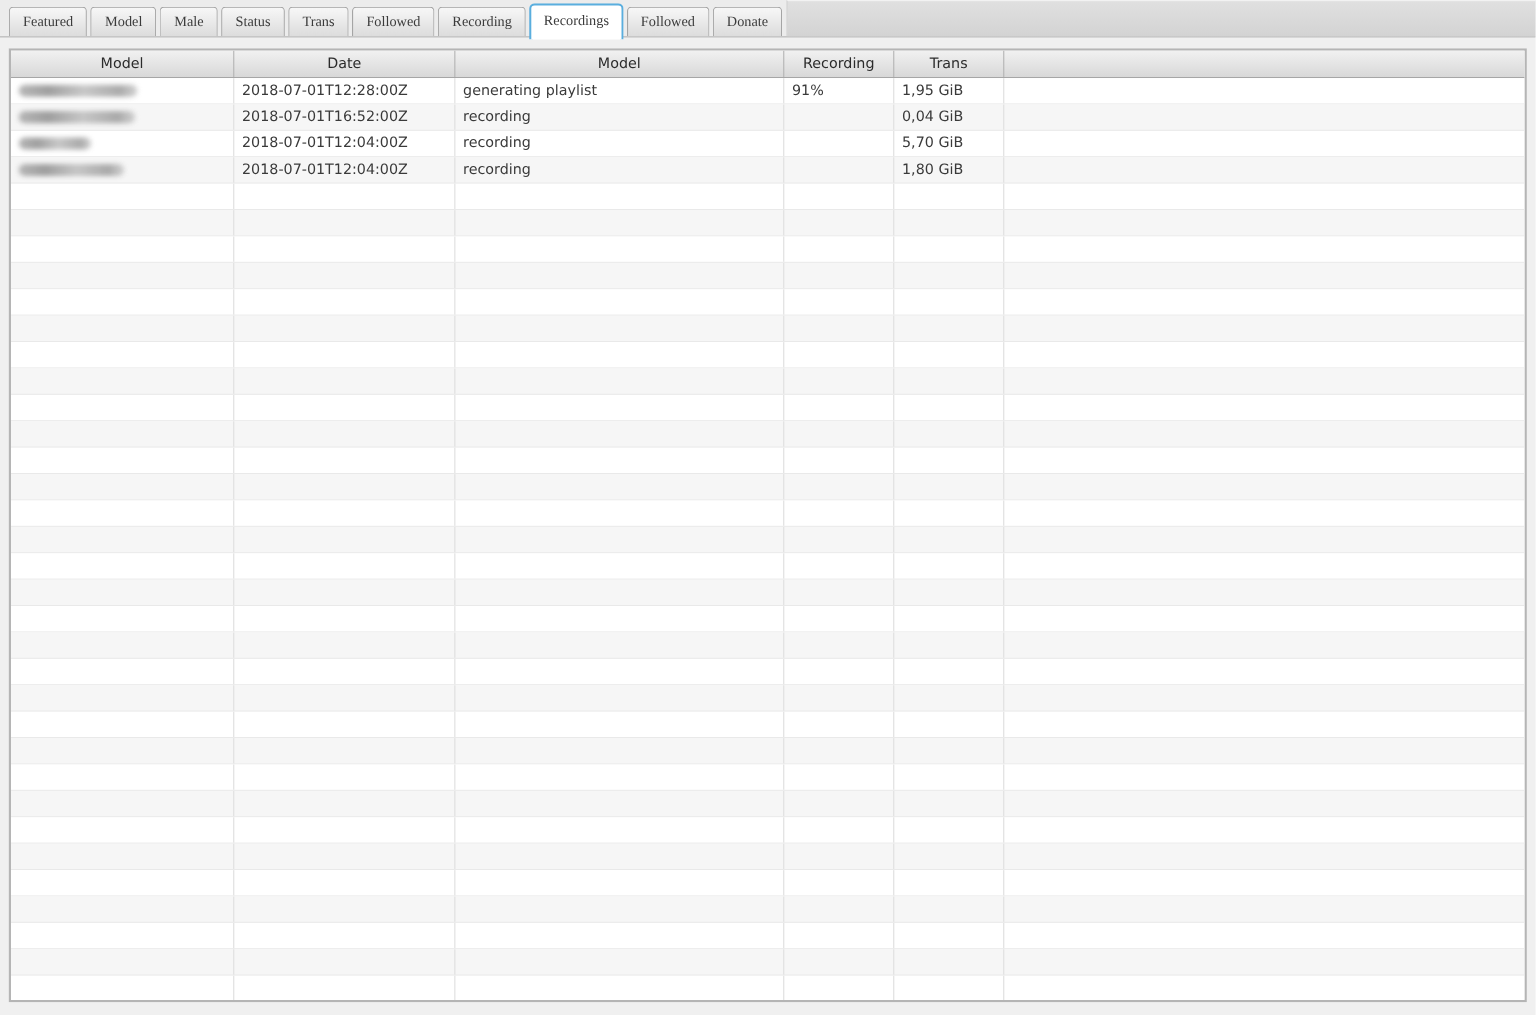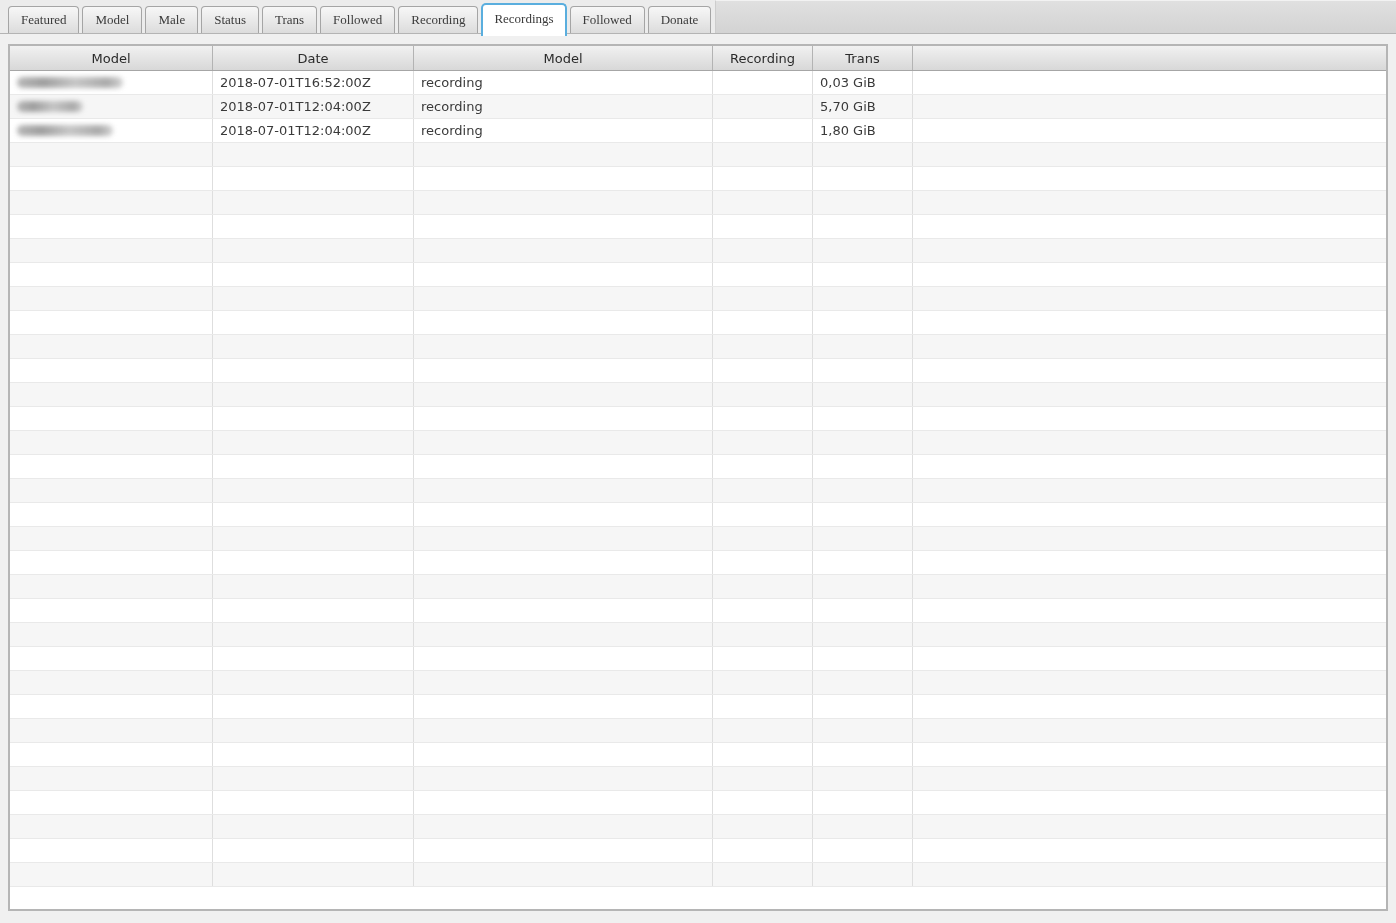--- a/index.html
+++ b/index.html
@@ -121,26 +121,36 @@
       <div class="th" style="width: 203px;">Model</div>
       <div class="th" style="width: 201px;">Date</div>
       <div class="th" style="width: 299px;">Model</div>
       <div class="th" style="width: 100px;">Recording</div>
       <div class="th" style="width: 100px;">Trans</div>
       <div class="th filler"></div>
     </div>
   <div class="tbody">
       <div class="tr">
         <div class="td" style="width: 203px;">
+          <div class="blur-blob" style="width: 108px;"></div>
+        </div>
+        <div class="td" style="width: 201px;">2018-07-01T12:28:00Z</div>
+        <div class="td" style="width: 299px;">generating playlist</div>
+        <div class="td" style="width: 100px;">91%</div>
+        <div class="td" style="width: 100px;">1,95 GiB</div>
+        <div class="td filler"></div>
+      </div>
+      <div class="tr">
+        <div class="td" style="width: 203px;">
           <div class="blur-blob" style="width: 106px;"></div>
         </div>
         <div class="td" style="width: 201px;">2018-07-01T16:52:00Z</div>
         <div class="td" style="width: 299px;">recording</div>
         <div class="td" style="width: 100px;"></div>
-        <div class="td" style="width: 100px;">0,03 GiB</div>
+        <div class="td" style="width: 100px;">0,04 GiB</div>
         <div class="td filler"></div>
       </div>
       <div class="tr">
         <div class="td" style="width: 203px;">
           <div class="blur-blob" style="width: 66px;"></div>
         </div>
         <div class="td" style="width: 201px;">2018-07-01T12:04:00Z</div>
         <div class="td" style="width: 299px;">recording</div>
         <div class="td" style="width: 100px;"></div>
         <div class="td" style="width: 100px;">5,70 GiB</div>

